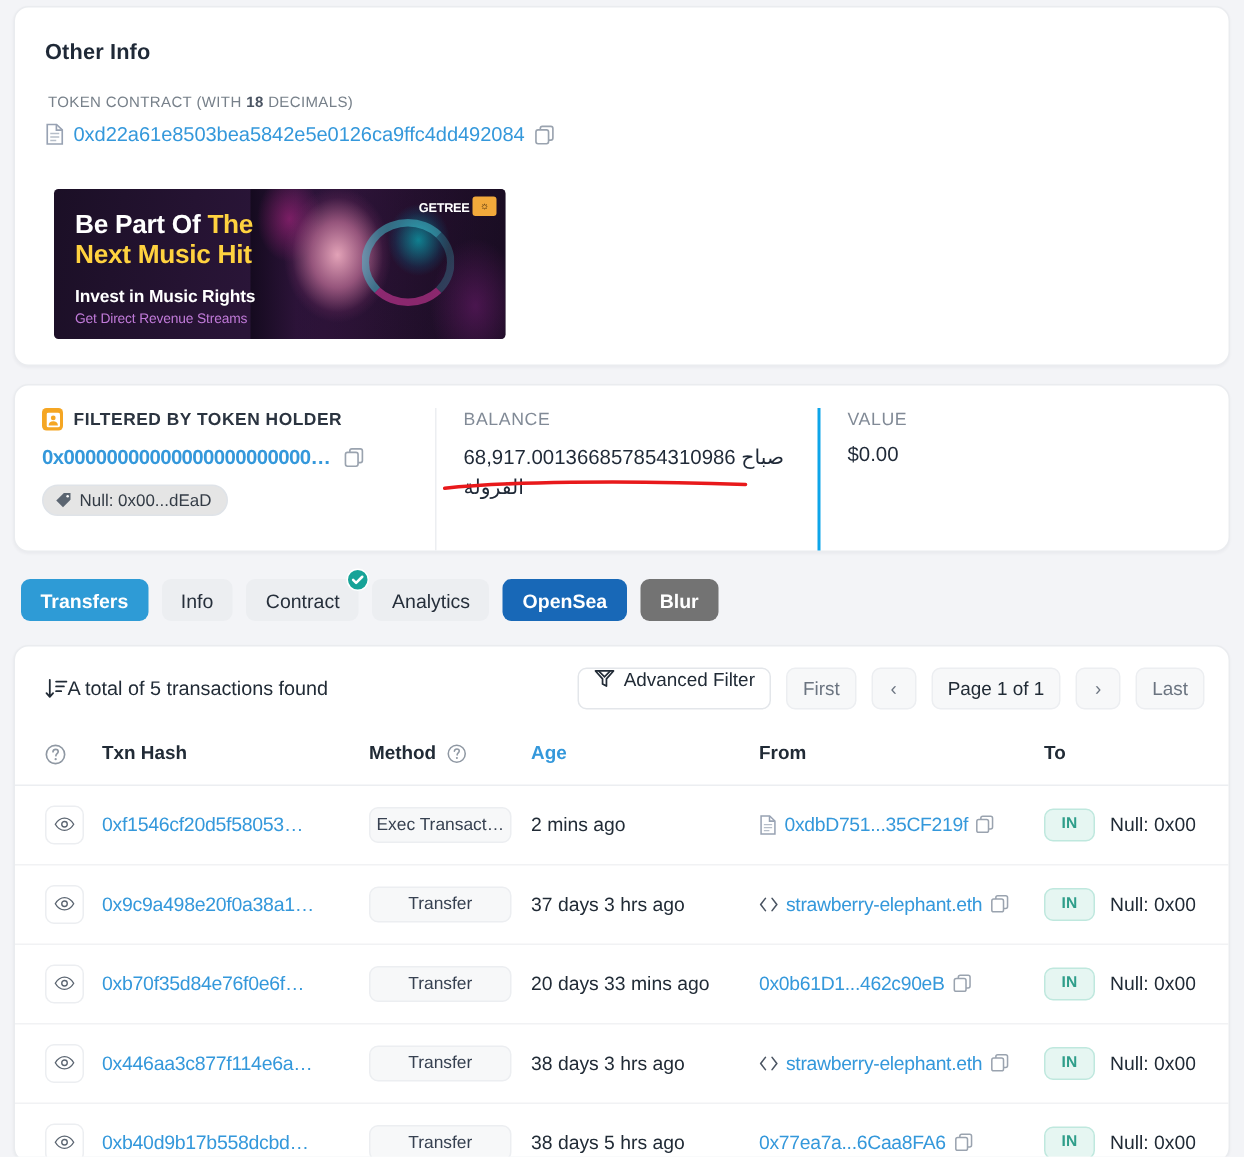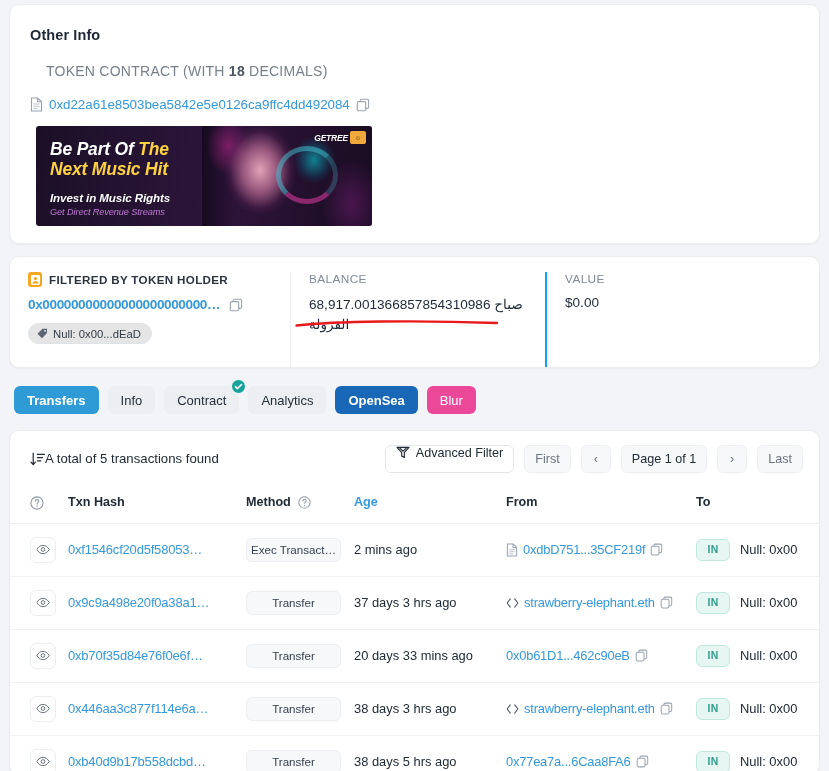--- a/index.html
+++ b/index.html
@@ -25,45 +25,44 @@
   #other-info-card {
     position: absolute; left: 9px; top: 4px;
     width: 811px; height: 240px;
     padding: 16px 18px;
   }
   .card-title {
     font-size: 14.5px; font-weight: bold; color: #1f2937;
     margin: 6px 0 20px 2px; letter-spacing: .1px;
   }
   .kv-label {
-    font-size: 14px; color: #77808a; letter-spacing: .25px;
-    margin-left: 18px;
+    font-size: 10px; color: #77808a; letter-spacing: .25px;
+    margin-left: 4px;
   }
   .kv-label b { color: #4b5563; font-weight: bold; }
   .addr-row {
     display: flex; align-items: center; gap: 6px;
-    margin: 18px 0 0 2px;
+    margin: 8px 0 0 2px;
   }
   .addr-link {
     font-size: 13.4px; color: #3498db; text-decoration: none;
     letter-spacing: -.05px;
   }
 
   
   .ico { display: inline-flex; align-items: center; justify-content: center; }
   .ico svg { display: block; }
 
   
   #ad-banner {
     position: absolute; left: 26px; top: 121px;
-    width: 336px; height: 100px;
+    width: 301px; height: 100px;
     border-radius: 3px; overflow: hidden;
     background: linear-gradient(100deg,#1b0f26 0%,#2a1538 45%,#2b1336 62%,#140b1c 100%);
     cursor: pointer;
-    font-style: italic;
   }
   #ad-banner .art {
     position: absolute; right: 0; top: 0; width: 170px; height: 100%;
     background:
       radial-gradient(ellipse 46px 58px at 58px 44px, rgba(236,170,190,.95) 0%, rgba(190,110,150,.72) 38%, rgba(110,45,95,.25) 66%, rgba(0,0,0,0) 78%),
       radial-gradient(ellipse 26px 30px at 112px 34px, rgba(0,220,225,.55) 0%, rgba(0,120,160,.18) 60%, rgba(0,0,0,0) 80%),
       radial-gradient(ellipse 30px 40px at 26px 20px, rgba(190,40,140,.55) 0%, rgba(0,0,0,0) 72%),
       radial-gradient(ellipse 40px 60px at 150px 78px, rgba(120,30,120,.5) 0%, rgba(0,0,0,0) 75%),
       linear-gradient(90deg, rgba(20,10,30,.96) 0%, rgba(45,18,58,.45) 18%, rgba(60,22,70,.15) 42%, rgba(30,14,40,.5) 100%);
   }
@@ -136,21 +135,21 @@
   }
   .tab {
     position: relative;
     height: 28px; padding: 0 13px;
     border-radius: 6px; background: #eceef1; color: #262f3b;
     font-size: 13px; display: flex; align-items: center;
     cursor: pointer; white-space: nowrap;
   }
   .tab.active { background: #2e9bd6; color: #fff; font-weight: bold; }
   .tab.opensea { background: #1868b7; color: #fff; font-weight: bold; }
-  .tab.blur { background: #ec4899; color: #fff; font-weight: normal; }
+  .tab.blur { background: #737373; color: #fff; font-weight: bold; }
   .tab-check {
     position: absolute; right: -7px; top: -7px;
     width: 15px; height: 15px; border-radius: 50%;
     background: #17a398; border: 1.5px solid #fff;
     display: flex; align-items: center; justify-content: center;
   }
 
   
   #search-wrap {
     position: absolute; right: 9px; top: 385px;

